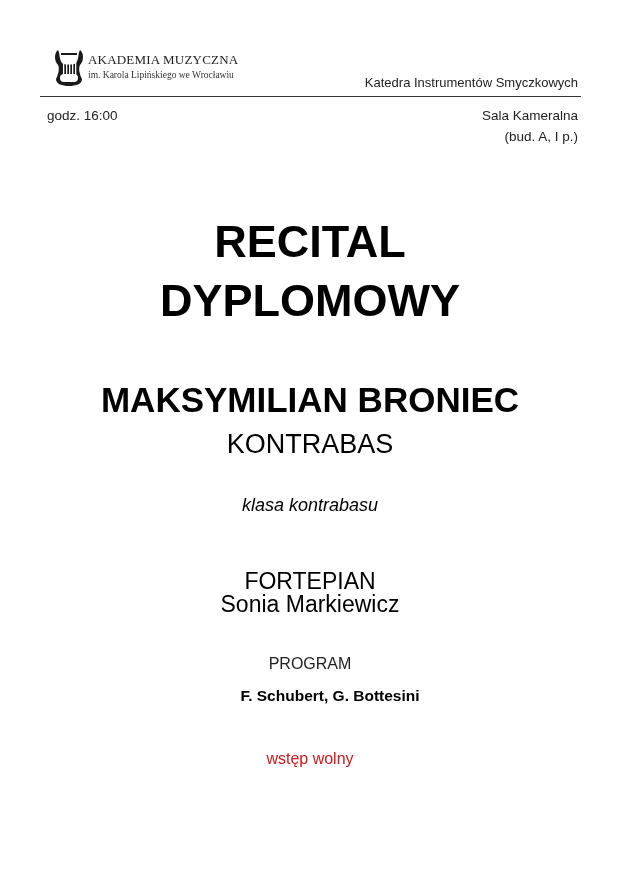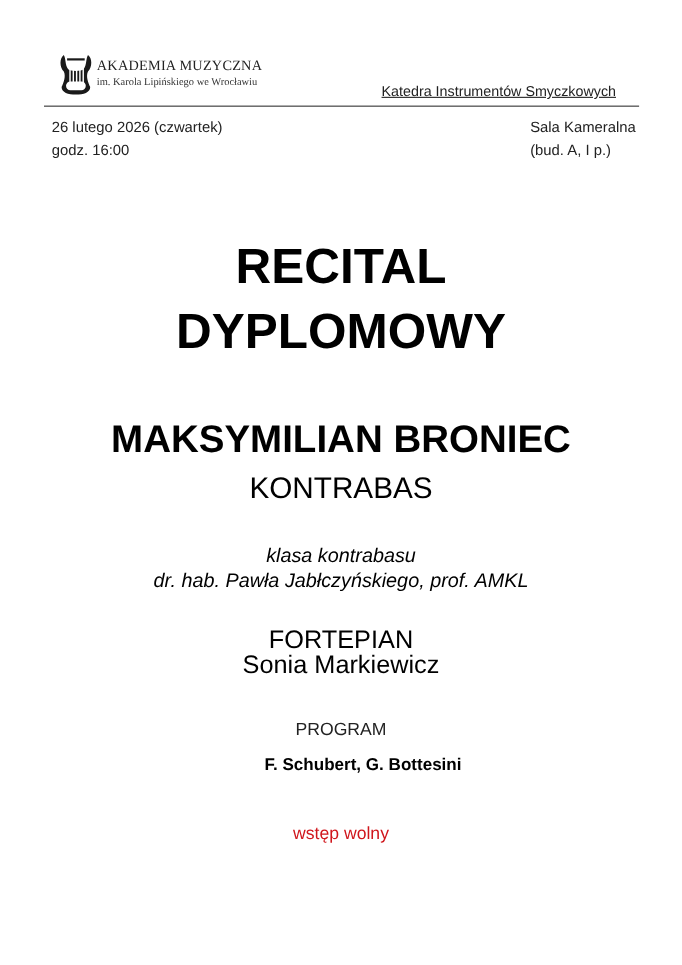--- a/index.html
+++ b/index.html
@@ -3,24 +3,24 @@
 <meta charset="utf-8">
 <style>
   html,body{margin:0;padding:0;background:#fff;}
   body{width:620px;height:877px;position:relative;overflow:hidden;color:#000;}
   .abs{position:absolute;}
   .carlito{font-family:"Liberation Sans",sans-serif;}
   .arial{font-family:"Liberation Sans",sans-serif;}
   .logo{left:52px;top:47px;width:34px;height:40px;}
   .acad-name{left:88px;top:52px;font-family:Liberation Serif, serif;font-size:13px;letter-spacing:0.2px;color:#222;}
   .acad-sub{left:88px;top:70px;font-family:"Liberation Serif",serif;font-size:9.5px;color:#333;}
-  .dept{right:60px;top:75px;font-size:13px;color:#222;text-decoration:underline;}
+  .dept{right:42px;top:75px;font-size:13px;color:#222;}
   .rule{left:40px;top:96px;width:541px;height:0;border-top:1.5px solid #333;}
   .date{left:47px;top:105px;font-size:13.5px;line-height:21px;color:#222;}
-  .venue{right:42px;top:105px;font-size:13.5px;line-height:21px;color:#222;}
+  .venue{right:42px;top:105px;font-size:13.5px;line-height:21px;text-align:right;color:#222;}
   .center{left:0;width:620px;text-align:center;}
   .title{top:212px;font-size:45px;font-weight:bold;line-height:59px;}
   .performer{top:380px;font-size:35px;font-weight:bold;}
   .instrument{top:429px;font-size:27px;}
   .class{top:494px;font-size:18px;font-style:italic;line-height:23px;}
   .piano{top:570px;font-size:23px;line-height:23px;}
   .program-label{top:655px;font-size:16px;color:#222;}
   .program{top:687px;font-size:15.5px;font-weight:bold;padding-left:20px;}
   .entry{top:750px;font-size:16px;color:#d0161c;}
 </style>
@@ -36,39 +36,37 @@
   <rect x="20" y="9" width="1.3" height="22" fill="#fff"></rect>
   <rect x="23" y="9" width="1.3" height="22" fill="#fff"></rect>
   <rect x="9" y="6" width="16" height="2" fill="#1a1a1a"></rect>
 </svg>
 <div class="abs acad-name">AKADEMIA MUZYCZNA</div>
 <div class="abs acad-sub">im. Karola Lipińskiego we Wrocławiu</div>
 <div class="abs dept carlito">Katedra Instrumentów Smyczkowych</div>
 <div class="abs rule"></div>
 
 <div class="abs date carlito">
-  <div>26 lutego 2026 (czwartek)</div>
   <div>godz. 16:00</div>
 </div>
 <div class="abs venue carlito">
   <div>Sala Kameralna</div>
   <div>(bud. A, I p.)</div>
 </div>
 
 <div class="abs center title arial">
   <div>RECITAL</div>
   <div>DYPLOMOWY</div>
 </div>
 
 <div class="abs center performer arial">MAKSYMILIAN BRONIEC</div>
 <div class="abs center instrument arial">KONTRABAS</div>
 
 <div class="abs center class arial">
   <div>klasa kontrabasu</div>
-  <div>dr. hab. Pawła Jabłczyńskiego, prof. AMKL</div>
 </div>
 
 <div class="abs center piano arial">
   <div>FORTEPIAN</div>
   <div>Sonia Markiewicz</div>
 </div>
 
 <div class="abs center program-label arial">PROGRAM</div>
 <div class="abs center program arial">F. Schubert, G. Bottesini</div>
 

